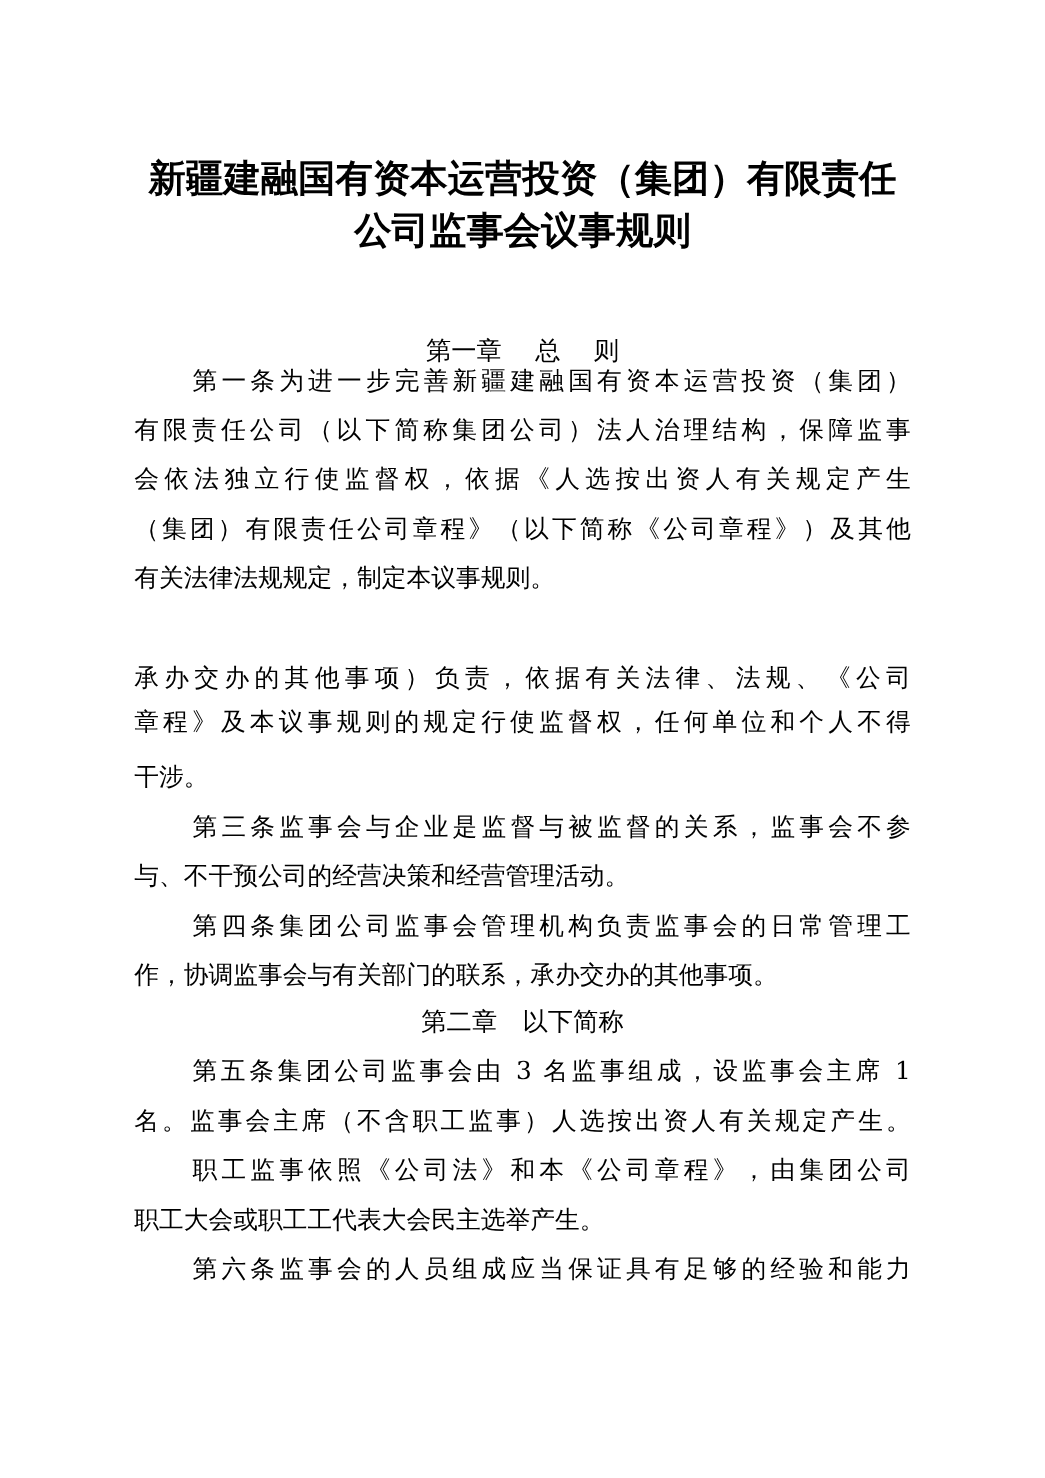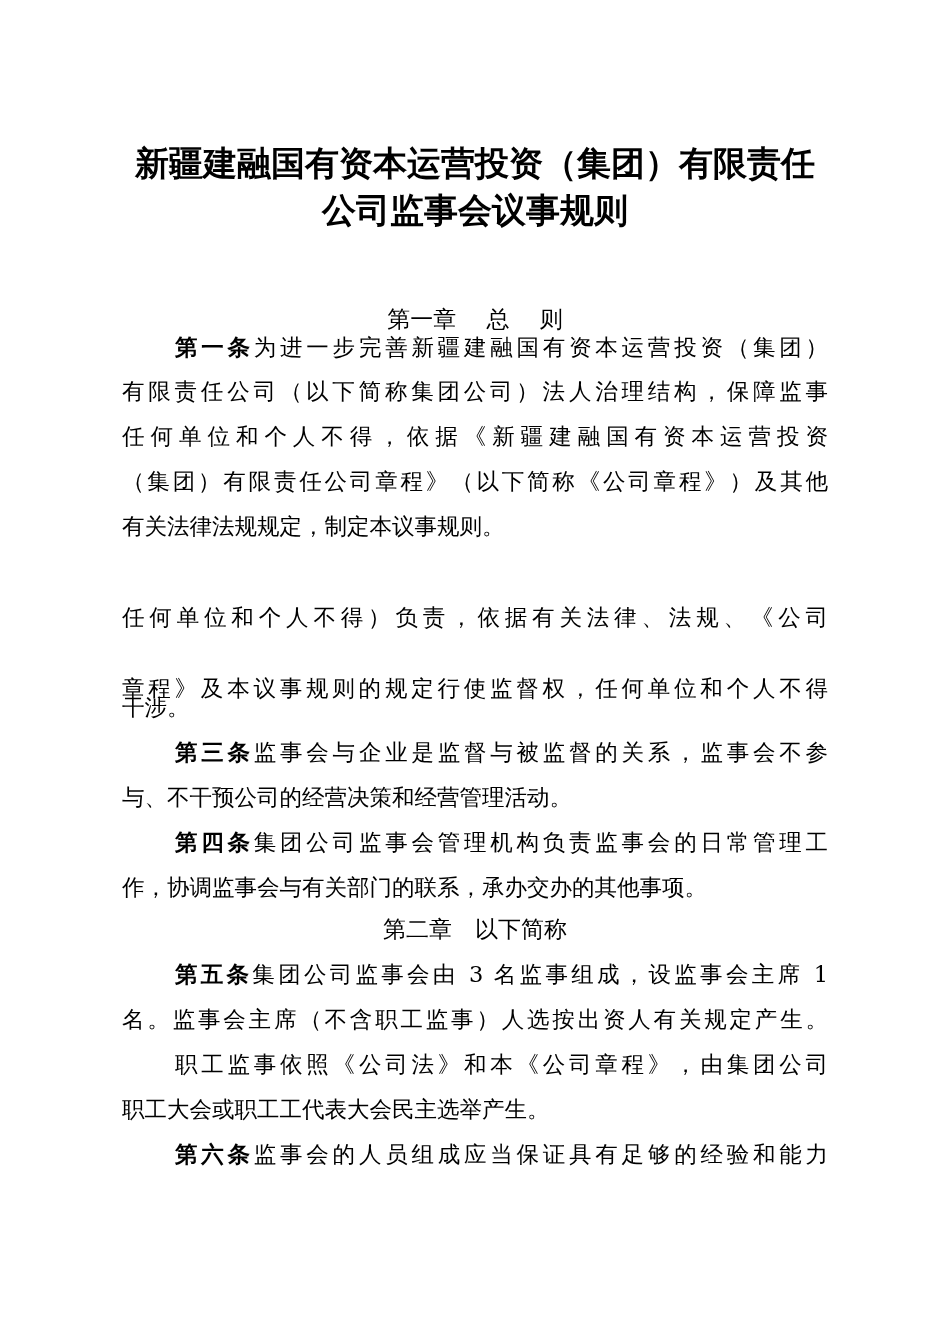--- a/index.html
+++ b/index.html
@@ -57,42 +57,42 @@
       letter-spacing: 0px;
     }
     .line.last {
       text-align-last: left;
     }
     .line.indent {
       left: 175px;
       width: 653px;
     }
     .art {
-      font-weight: bold;
+      font-weight: normal;
       font-family: "DejaVu Sans", "Liberation Sans", sans-serif;
     }
   </style>
 </head>
 <body>
 
 <div class="page">
 
   <div class="title" style="top:141px;">新疆建融国有资本运营投资（集团）有限责任</div>
   <div class="title" style="top:188px;">公司监事会议事规则</div>
 
   <div class="chapter" style="top:304px;"><span>第一章　 总　 则</span></div>
 
   <div class="line indent" style="top:332px;"><span class="art">第一条</span><span>为进一步完善新疆建融国有资本运营投资（集团）</span></div>
   <div class="line" style="top:376px;">有限责任公司（以下简称集团公司）法人治理结构，保障监事</div>
-  <div class="line" style="top:421px;">任何单位和个人不得，依据《新疆建融国有资本运营投资</div>
+  <div class="line" style="top:421px;">会依法独立行使监督权，依据《人选按出资人有关规定产生</div>
   <div class="line" style="top:466px;">（集团）有限责任公司章程》（以下简称《公司章程》）及其他</div>
   <div class="line last" style="top:511px;">有关法律法规规定，制定本议事规则。</div>
 
-  <div class="line" style="top:602px;">任何单位和个人不得）负责，依据有关法律、法规、《公司</div>
-  <div class="line" style="top:673px;">章程》及本议事规则的规定行使监督权，任何单位和个人不得</div>
+  <div class="line" style="top:602px;">承办交办的其他事项）负责，依据有关法律、法规、《公司</div>
+  <div class="line" style="top:642px;">章程》及本议事规则的规定行使监督权，任何单位和个人不得</div>
   <div class="line last" style="top:692px;">干涉。</div>
 
   <div class="line indent" style="top:737px;"><span class="art">第三条</span><span>监事会与企业是监督与被监督的关系，监事会不参</span></div>
   <div class="line last" style="top:782px;">与、不干预公司的经营决策和经营管理活动。</div>
 
   <div class="line indent" style="top:827px;"><span class="art">第四条</span><span>集团公司监事会管理机构负责监事会的日常管理工</span></div>
   <div class="line last" style="top:872px;">作，协调监事会与有关部门的联系，承办交办的其他事项。</div>
 
   <div class="chapter" style="top:914px;">第二章　以下简称</div>
 

